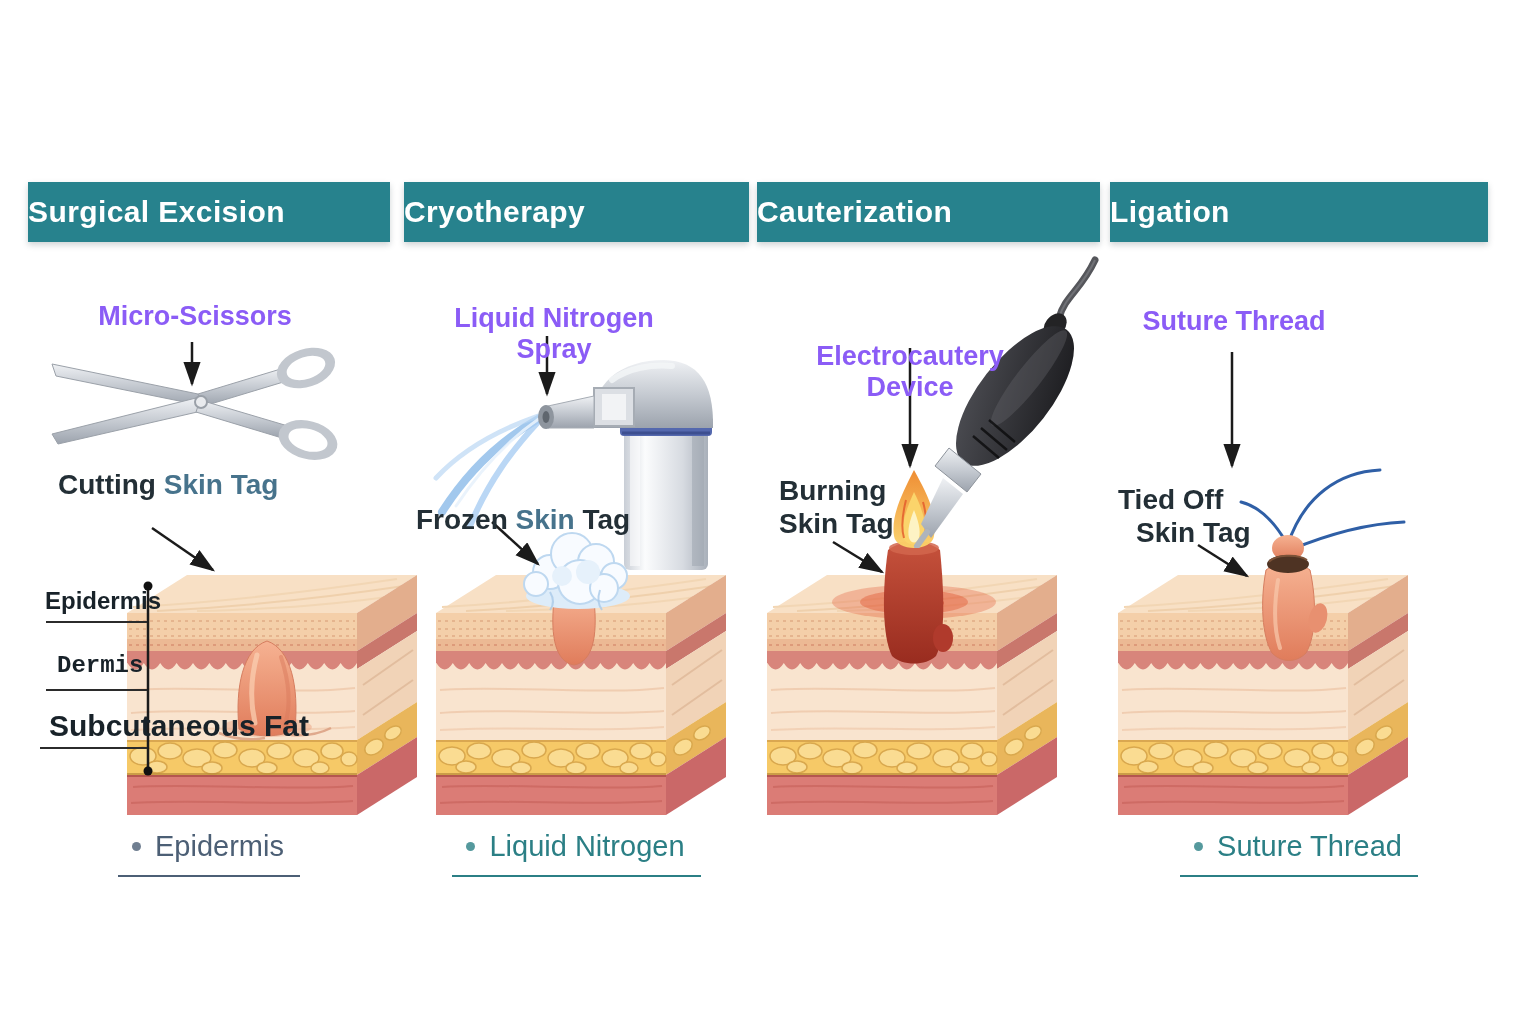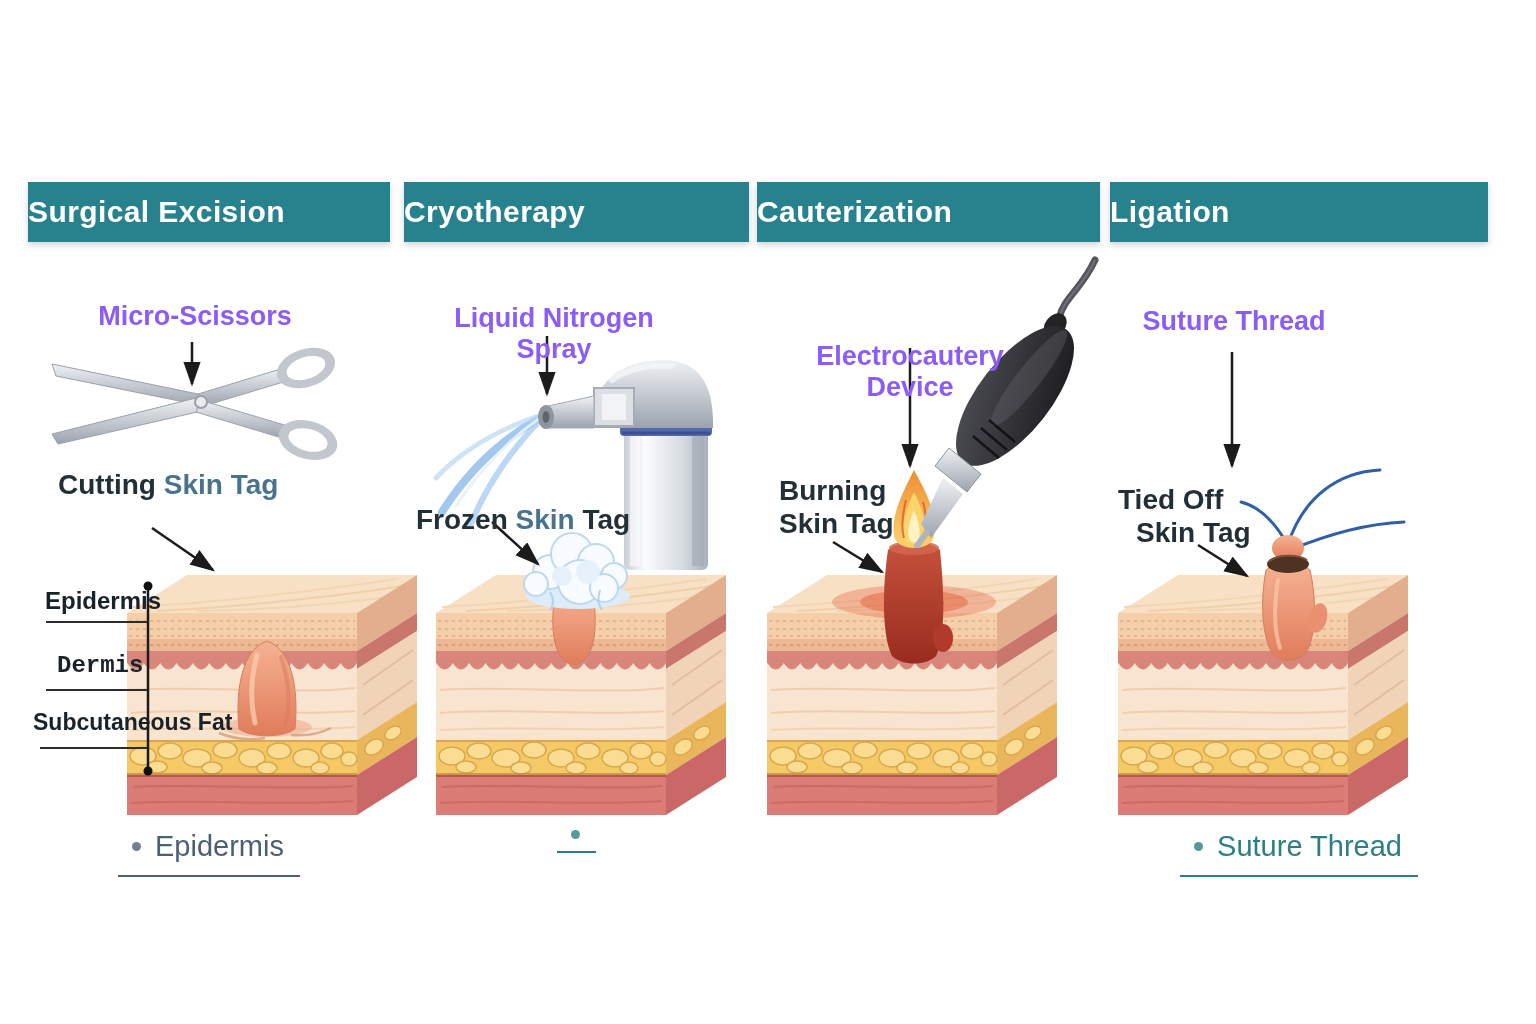--- a/index.html
+++ b/index.html
@@ -129,21 +129,21 @@
     <use href="#sym-skin" x="4" y="125" width="290" height="250"></use>
     <ellipse cx="144" cy="287" rx="45" ry="10" fill="#ECA98B" opacity=".55"></ellipse>
     <path d="M96,293 q22,9 46,5 M168,295 q22,2 40,-7" stroke="#D89A7C" stroke-width="2.5" fill="none" opacity=".8"></path>
     <path d="M116,289 C112,247 120,209 144,201 C168,209 176,247 172,289 C160,298 128,298 116,289 Z" fill="url(#gTag)" stroke="#D67D5F" stroke-width="1"></path>
     <path d="M134,215 C128,237 127,261 132,283" stroke="#F9CDB0" stroke-width="5" fill="none" opacity=".75" stroke-linecap="round"></path>
     <path d="M158,217 C166,241 168,265 162,285" stroke="#D97A5C" stroke-width="4" fill="none" opacity=".5" stroke-linecap="round"></path>
   </svg>
 
   <div class="layer-lab" style="left:17px;top:587px;"><span>Epidermis</span></div>
   <div class="layer-lab" style="left:29px;top:652px;font-family:Liberation Mono, monospace;"><span>Dermis</span></div>
-  <div class="layer-lab" style="left:5px;top:709px;font-size:23px;"><span>Subcutaneous Fat</span></div>
+  <div class="layer-lab" style="left:21px;top:709px;font-size:30px;"><span>Subcutaneous Fat</span></div>
 
   <div class="caption">
     <span class="cap-inner slate">
         <span class="cap-dot"></span>
         <span>Epidermis</span>
       </span>
   </div>
 </section>
 
 <section class="panel" style="left:404px;width:345px;">
@@ -196,20 +196,21 @@
       </g>
       <circle cx="130" cy="136" r="10" fill="#E6F1FB"></circle>
         <circle cx="156" cy="132" r="12" fill="#E6F1FB"></circle>
       <path d="M118,152 q6,10 0,18 M168,150 q-4,12 2,20" stroke="#A9C9E8" stroke-width="2" fill="none" opacity=".8"></path>
     </g>
   </svg>
 
   <div class="caption">
     <span class="cap-inner teal">
         <span class="cap-dot"></span>
+        <span>Liquid Nitrogen</span>
       </span>
   </div>
 </section>
 
 <section class="panel" style="left:757px;width:343px;">
   <div class="hdr">
     <span>Cauterization</span>
   </div>
   <div class="tool-label" style="left:22px;top:305px;width:262px;margin-top:36px;">
     <span>Electrocautery Device</span>

